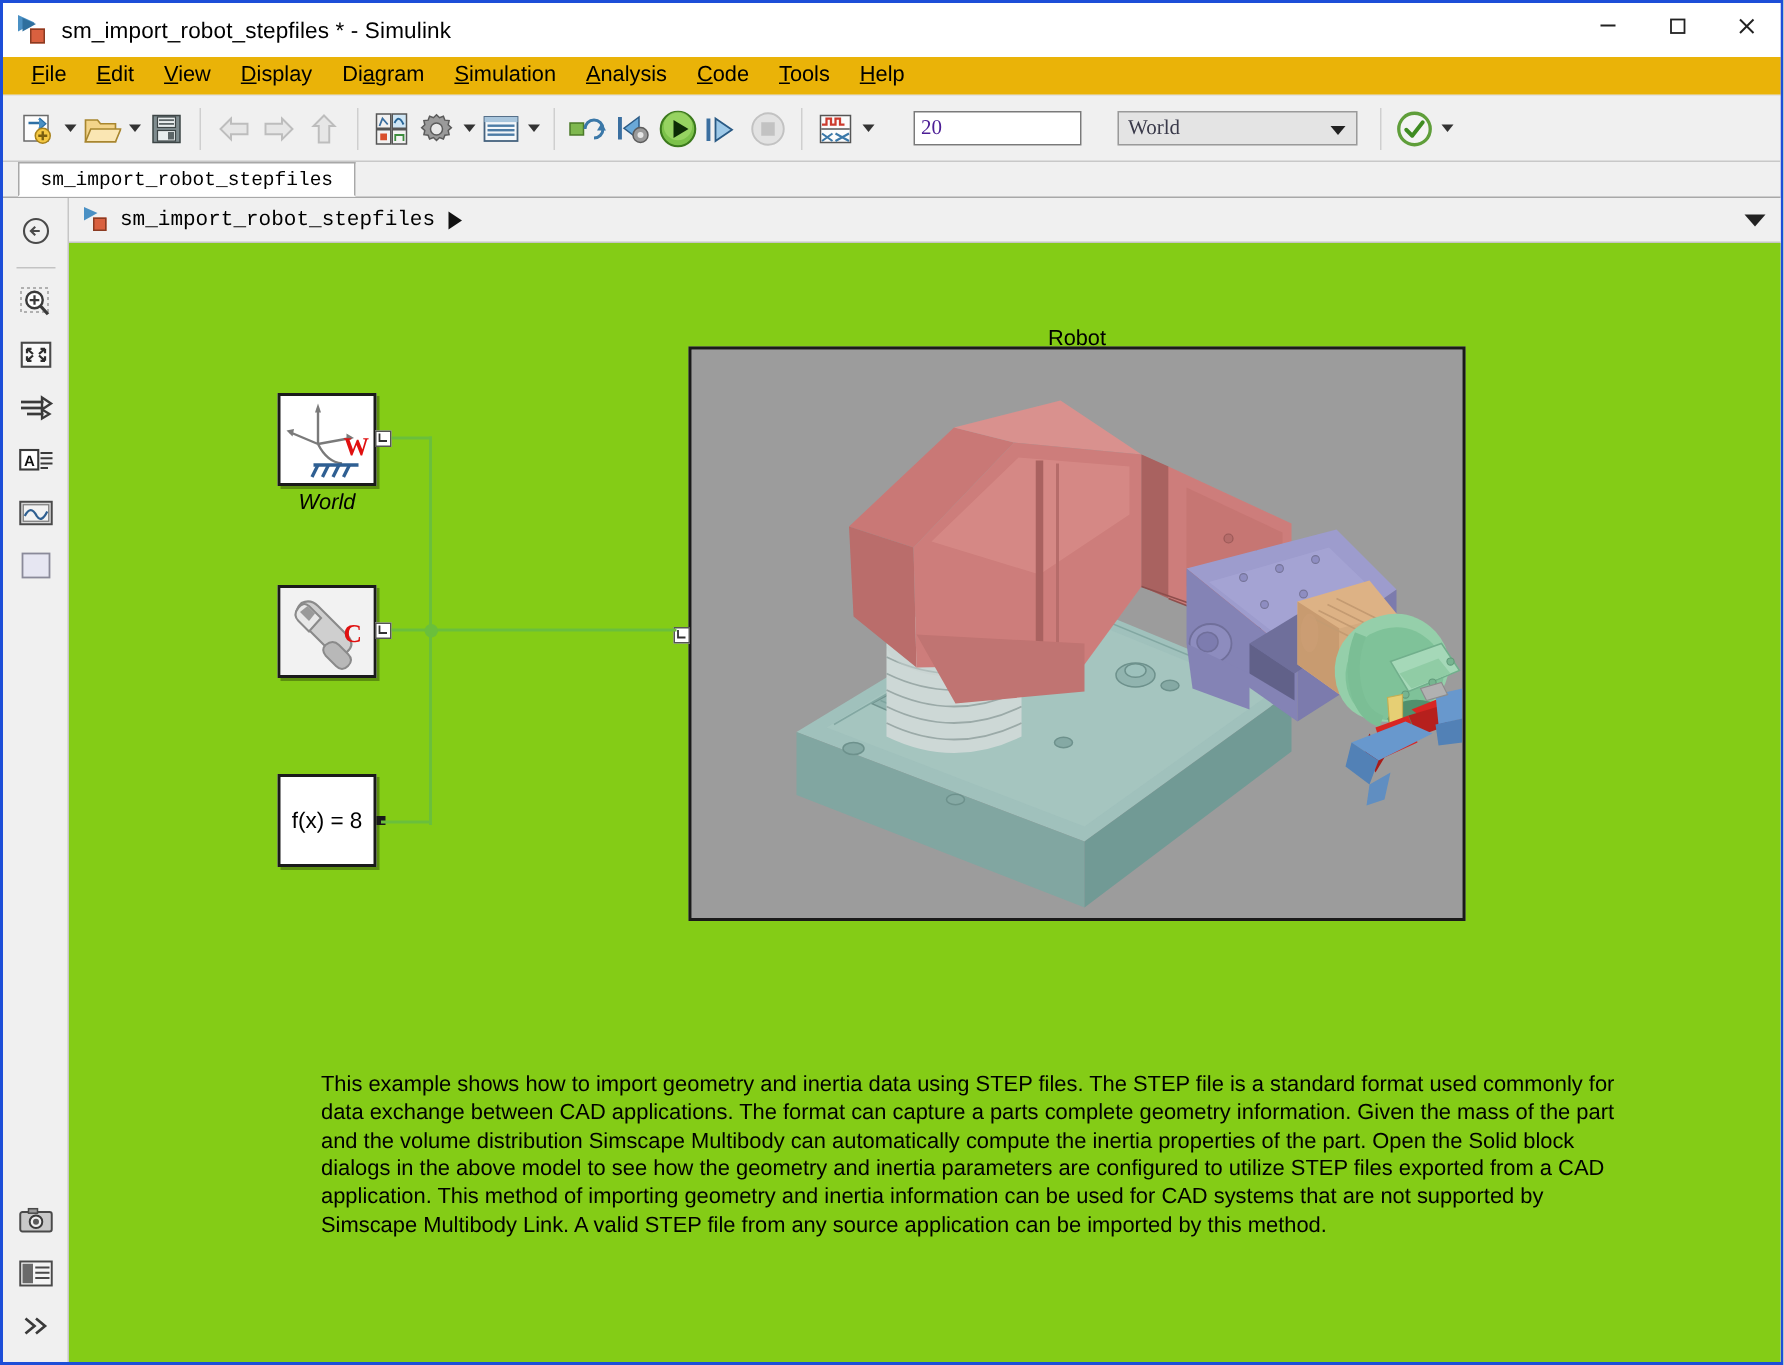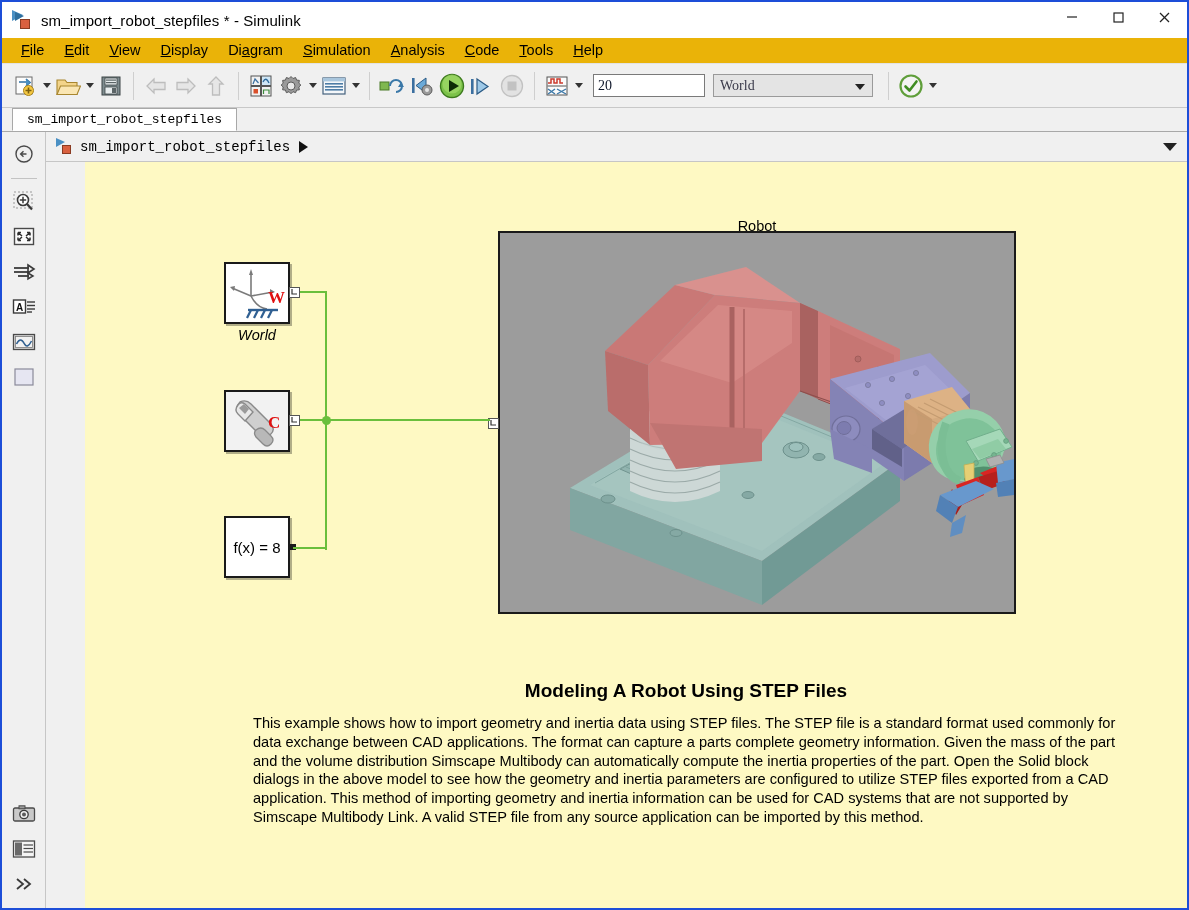--- a/index.html
+++ b/index.html
@@ -120,22 +120,22 @@
     border-right: 4px solid transparent;
     border-top: 5px solid #333;
   }
   .tb-input {
     width: 112px; height: 23px;
     border: 1px solid #7a7a7a;
     background: #fff;
     font-family: "Liberation Serif", serif;
     font-size: 14px;
     padding: 0 4px;
-    margin: 0 8px;
-    color: #0f172a;
+    margin: 0 24px;
+    color: #4c1d95;
     outline: none;
   }
   .tb-select {
     width: 160px; height: 23px;
     border: 1px solid #9a9a9a;
     background: #e4e4e4;
     font-family: "Liberation Serif", serif;
     font-size: 14px;
     color: #3a3a4a;
     margin-right: 8px;
@@ -255,24 +255,23 @@
     margin-left: auto;
     margin-right: 10px;
     width: 0; height: 0;
     border-left: 7px solid transparent;
     border-right: 7px solid transparent;
     border-top: 8px solid #222;
   }
 
   .canvas {
     flex: 1 1 auto;
-    background: #fef9c3;
+    background: #84cc16;
     position: relative;
     overflow: hidden;
-    margin-left: 39px;
   }
 
   
   .blk-label {
     position: absolute;
     font-size: 14.5px;
     color: #000;
     text-align: center;
     white-space: nowrap;
   }
@@ -895,20 +894,19 @@
         <div class="port-sq" style="left:205px; top:382px;"></div>
 
         <div class="wire wire-h" style="left:215px; top:129px; width:27px;"></div>
         <div class="wire wire-v" style="left:240px; top:129px; height:259px;"></div>
 
         <div class="wire wire-h" style="left:208px; top:385px; width:34px;"></div>
 
         <div class="wire wire-h" style="left:215px; top:257px; width:190px;"></div>
         <div class="junction" style="left:237px; top:254px;"></div>
 
-        <div class="ann-title" style="left:168px; top:518px; width:866px; text-align:center;">Modeling A Robot Using STEP Files</div>
         <div class="ann-body" style="left:168px; top:552px;">This example shows how to import geometry and inertia data using STEP files. The STEP file is a standard format used commonly for data exchange between CAD applications. The format can capture a parts complete geometry information. Given the mass of the part and the volume distribution Simscape Multibody can automatically compute the inertia properties of the part. Open the Solid block dialogs in the above model to see how the geometry and inertia parameters are configured to utilize STEP files exported from a CAD  application. This method of importing geometry and inertia information can be used for CAD systems that are not supported by Simscape Multibody Link. A valid STEP file from any source application can be imported by this method.</div>
 
       </div>
     </div>
   </div>
 
 </div>
 
 </body></html>

